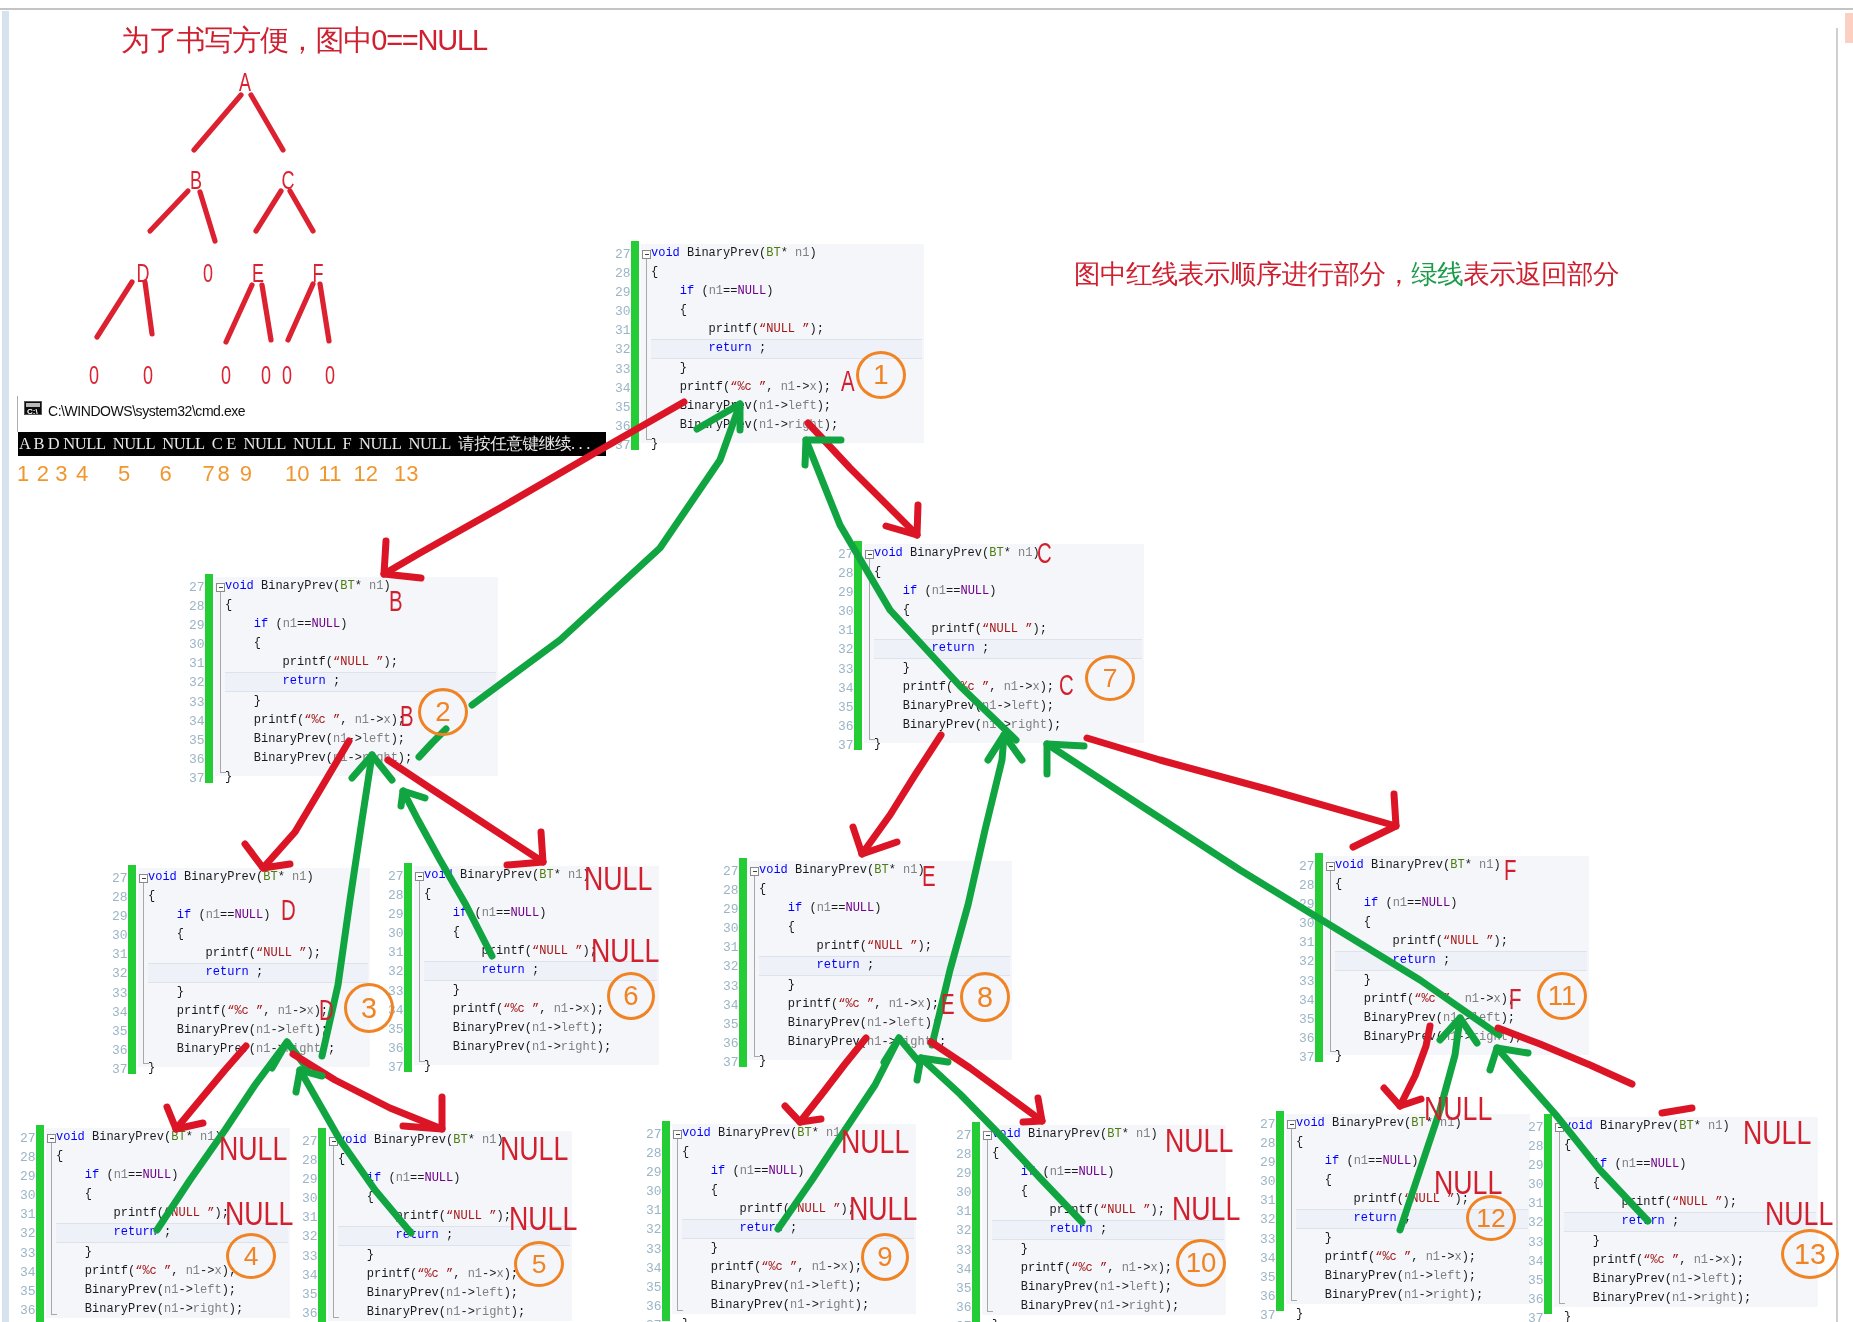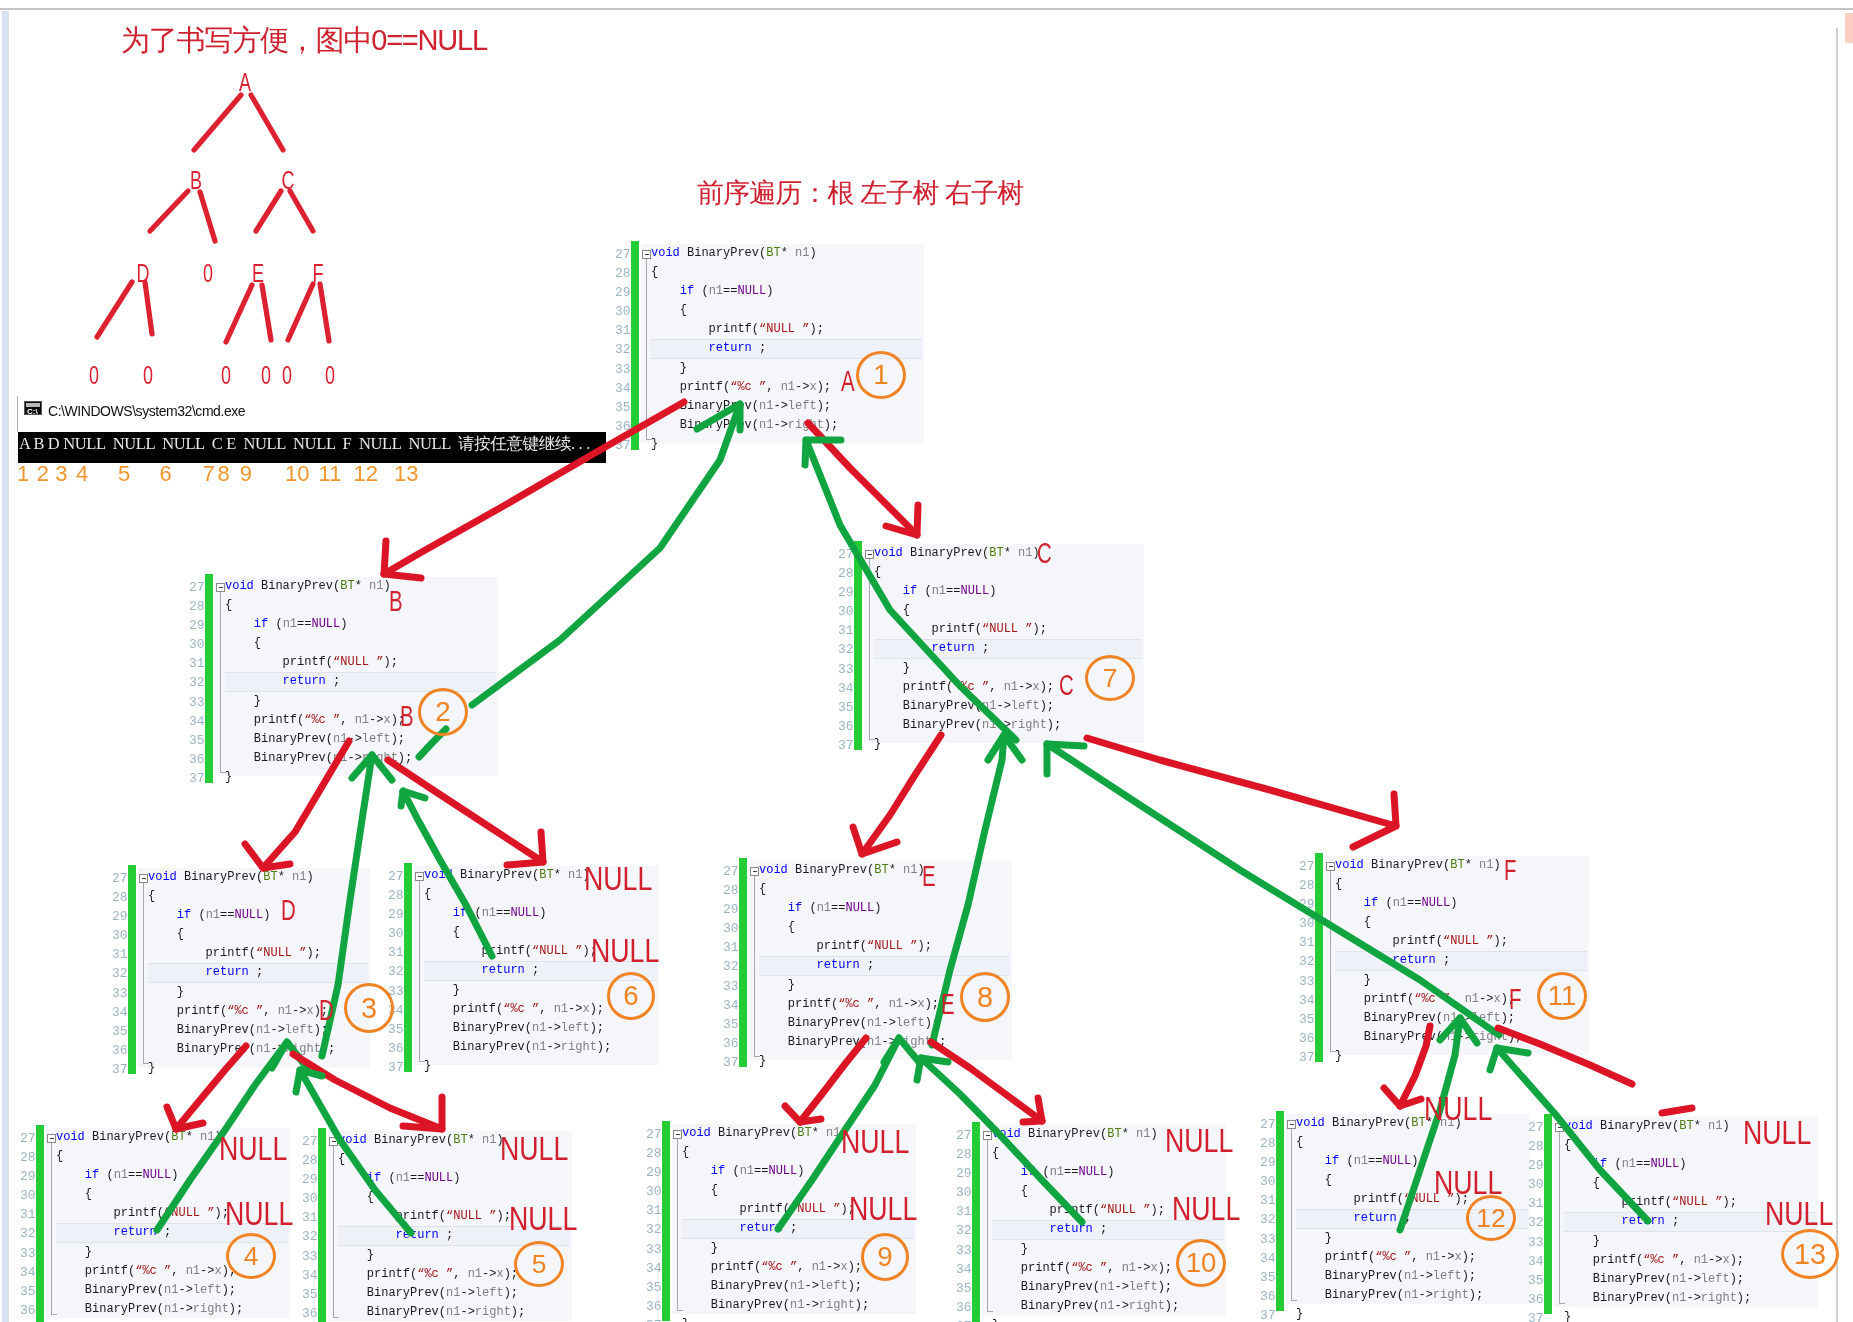--- a/index.html
+++ b/index.html
@@ -53,30 +53,32 @@
 </head>
 <body>
 
 <div id="root">
   <div class="topline"></div>
   <div class="leftstrip"></div>
   <div class="rightline"></div>
   <div class="pinkmark"></div>
 
   <div class="noteCN" id="titleNote" style="left:121px;top:21px;font-size:29px;letter-spacing:-1.2px;">为了书写方便，图中0==NULL</div>
-  <div class="noteCN" id="orderNote" style="left:697px;top:175px;font-size:27px;letter-spacing:-0.9px;">前序遍历：根 左子树 右子树</div>
+  <div class="noteCN" style="left:1074px;top:256px;font-size:26.5px;letter-spacing:-0.55px;white-space:nowrap;">
+    <span>图中红线表示顺序进行部分，</span><span style="color:#1a9b48;">绿线</span><span>表示返回部分</span>
+  </div>
 
   <div class="term" style="left:17px;top:396px;width:589px;height:68px;">
     <div style="position:absolute;left:0;top:0;width:1px;height:36px;background:#aeaeae;"></div>
     <div class="termicon" style="left:7px;top:5px;width:18px;height:14px;">
       <div class="tb"></div>
       <div class="tt">C:\</div>
     </div>
     <div class="termtitle" style="left:31px;top:7px;font-size:14px;letter-spacing:-0.45px;">C:\WINDOWS\system32\cmd.exe</div>
-    <div class="termbody" style="left:1px;top:36px;width:588px;height:31px;">
+    <div class="termbody" style="left:1px;top:36px;width:588px;height:24px;">
       <span style="left:1px;top:1px;font-size:16.5px;font-family:'Liberation Serif',serif;letter-spacing:-0.35px;">A B D NULL  NULL  NULL  C E  NULL  NULL  F  NULL  NULL  请按任意键继续. . .</span>
     </div>
   </div>
   <div class="idxrow" id="idxrow" style="left:16px;top:463px;font-size:22px;line-height:22px;"><span style="position:absolute;left:1px;top:0;">1</span><span style="position:absolute;left:20.7px;top:0;">2</span><span style="position:absolute;left:39.3px;top:0;">3</span><span style="position:absolute;left:60px;top:0;">4</span><span style="position:absolute;left:102px;top:0;">5</span><span style="position:absolute;left:143.6px;top:0;">6</span><span style="position:absolute;left:186.6px;top:0;">7</span><span style="position:absolute;left:201.6px;top:0;">8</span><span style="position:absolute;left:223.7px;top:0;">9</span><span style="position:absolute;left:269px;top:0;">10</span><span style="position:absolute;left:302.6px;top:0;">11</span><span style="position:absolute;left:337.4px;top:0;">12</span><span style="position:absolute;left:378px;top:0;">13</span></div>
 
   <svg class="ov" id="ovTree" viewBox="0 0 1853 1322">
       <path d="M241 95 L194 150" stroke="#dc2231" stroke-width="5.2" fill="none" stroke-linecap="round"></path>
       <path d="M251 95 L283 150" stroke="#dc2231" stroke-width="5.2" fill="none" stroke-linecap="round"></path>
       <path d="M188 191 L150 231" stroke="#dc2231" stroke-width="5.2" fill="none" stroke-linecap="round"></path>
       <path d="M200 192 L215 241" stroke="#dc2231" stroke-width="5.2" fill="none" stroke-linecap="round"></path>

